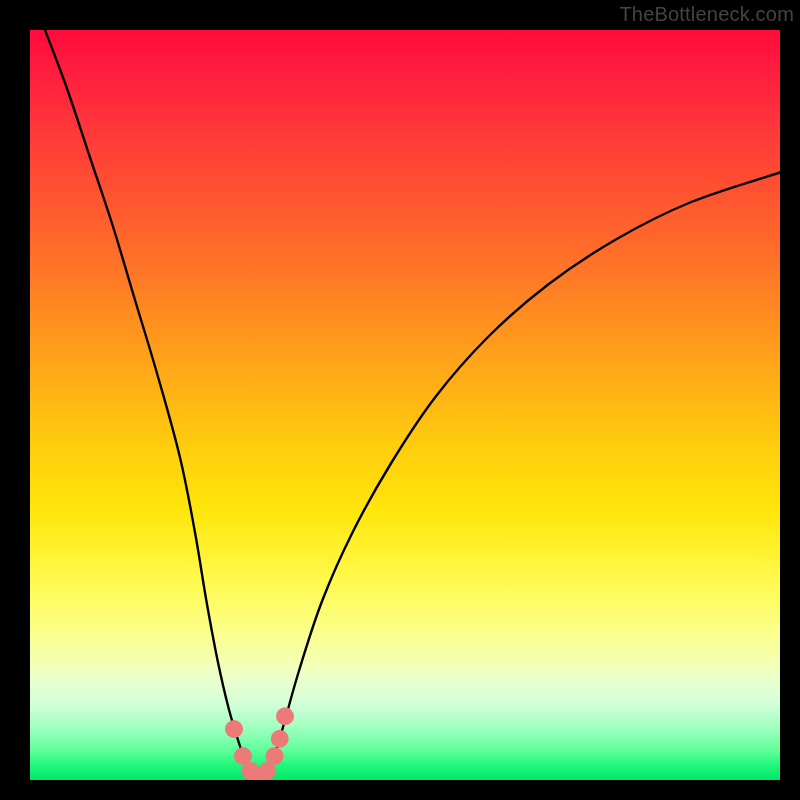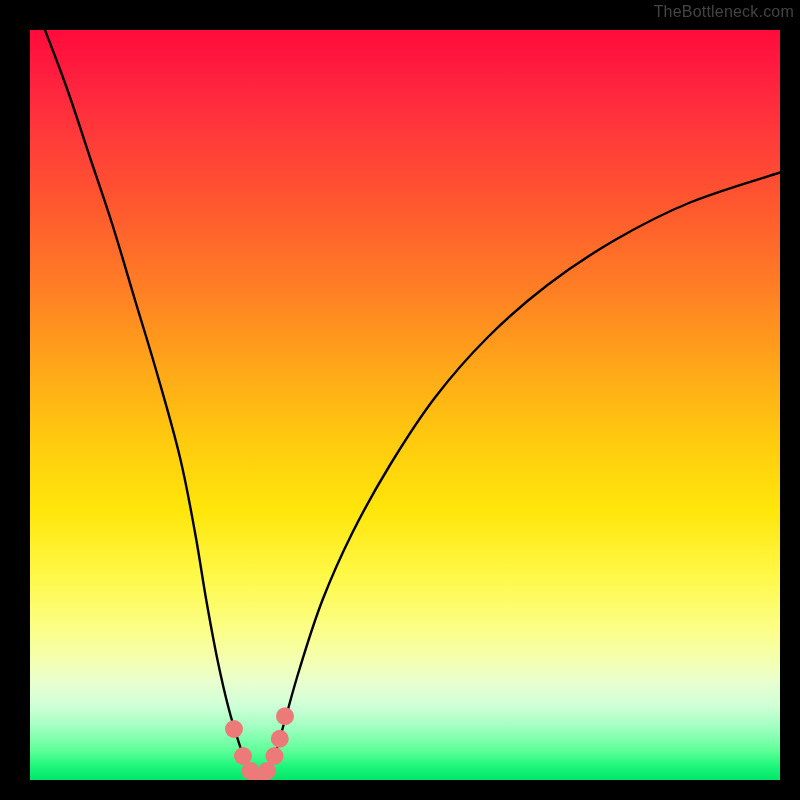--- a/index.html
+++ b/index.html
@@ -46,21 +46,21 @@
       #60ff9a 96%,
       #22f77d 98%,
       #00e66a 100%
     );
   }
   .watermark {
     position: absolute;
     top: 3px;
     right: 6px;
     color: #444;
-    font-size: 16px;
+    font-size: 20px;
     font-weight: 500;
     letter-spacing: 0.2px;
     user-select: none;
   }
   svg.curve {
     position: absolute;
     inset: 0;
   }
 </style>
 </head>

